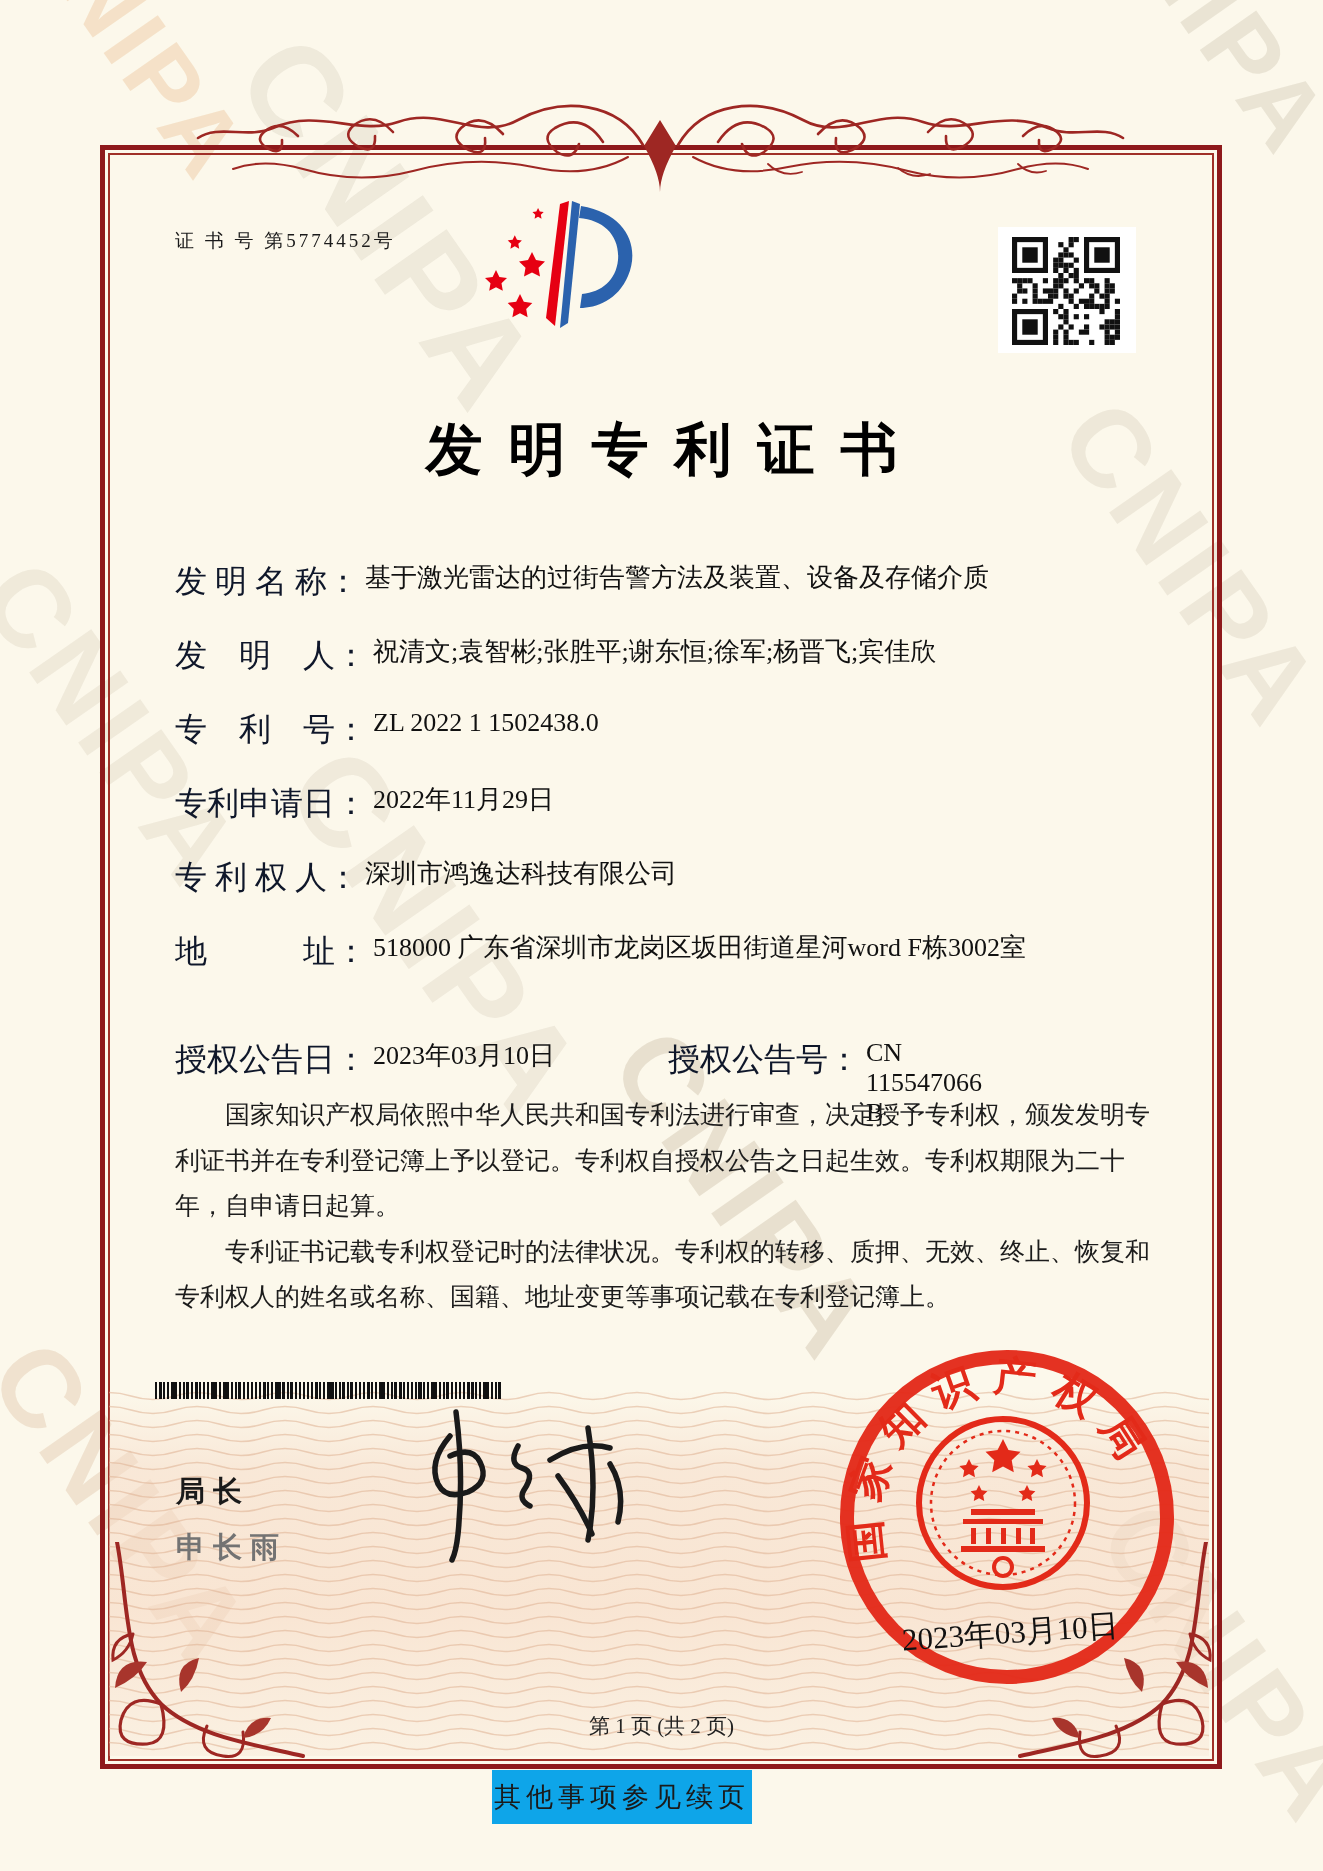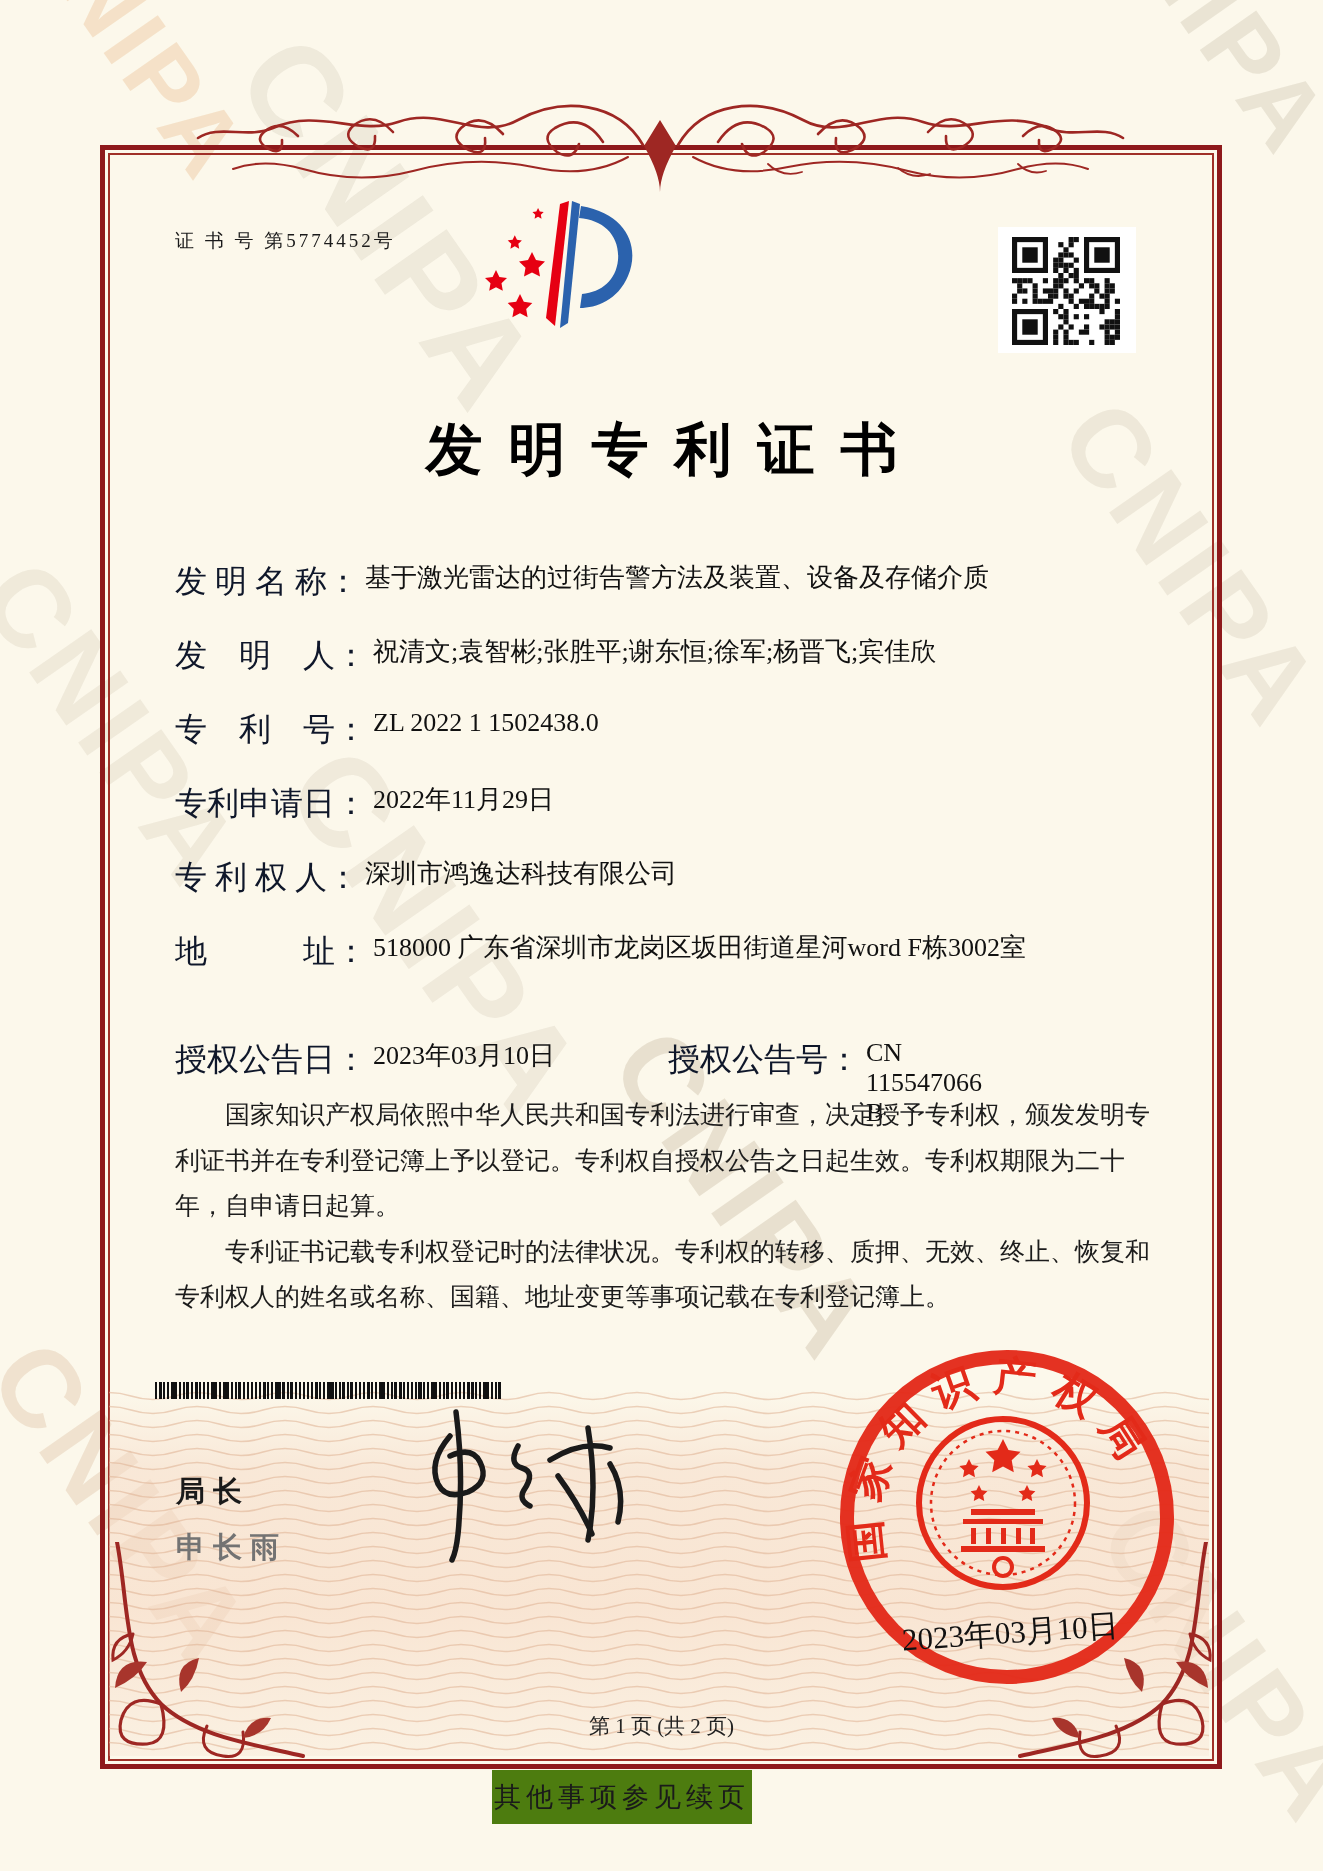--- a/index.html
+++ b/index.html
@@ -54,21 +54,21 @@
             font-weight:bold;color:#1a1a1a;font-size:29px;letter-spacing:8px;}
   .director-name{position:absolute;left:176px;top:1528px;font-family:"Liberation Sans","DejaVu Sans",sans-serif;
             font-weight:bold;color:#737373;font-size:29px;letter-spacing:8px;}
 
   .sig{position:absolute;left:398px;top:1402px;}
 
   .seal{position:absolute;left:833px;top:1343px;}
 
   .pagefoot{position:absolute;left:0;top:1712px;width:1323px;text-align:center;
             font-size:21px;color:#222;}
-  .note{position:absolute;left:492px;top:1770px;width:260px;background:#4d7c0f;
+  .note{position:absolute;left:492px;top:1770px;width:260px;background:#0ea5e9;
         text-align:center;font-size:27px;color:#1a1a1a;letter-spacing:5px;padding:9px 0;}
 
   .orn{position:absolute;}
 </style>
 </head>
 <body>
 
 <div class="page">
 
   <div class="wm" style="left:-28px;top:-18px;font-size:96px;color:rgba(233,182,136,0.35);">CNIPA</div>

